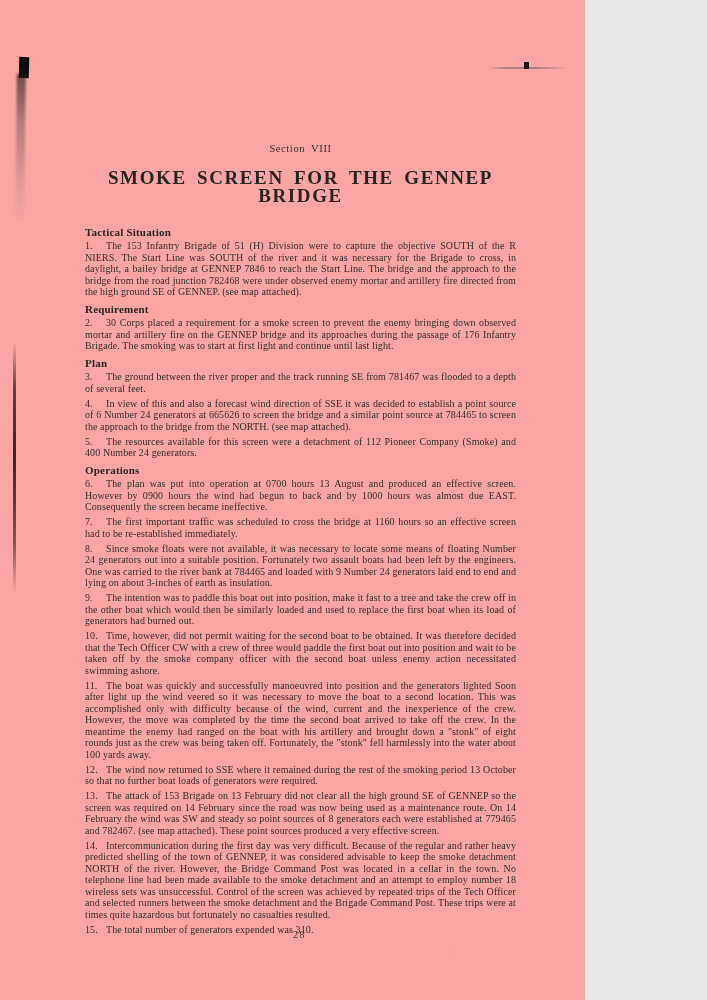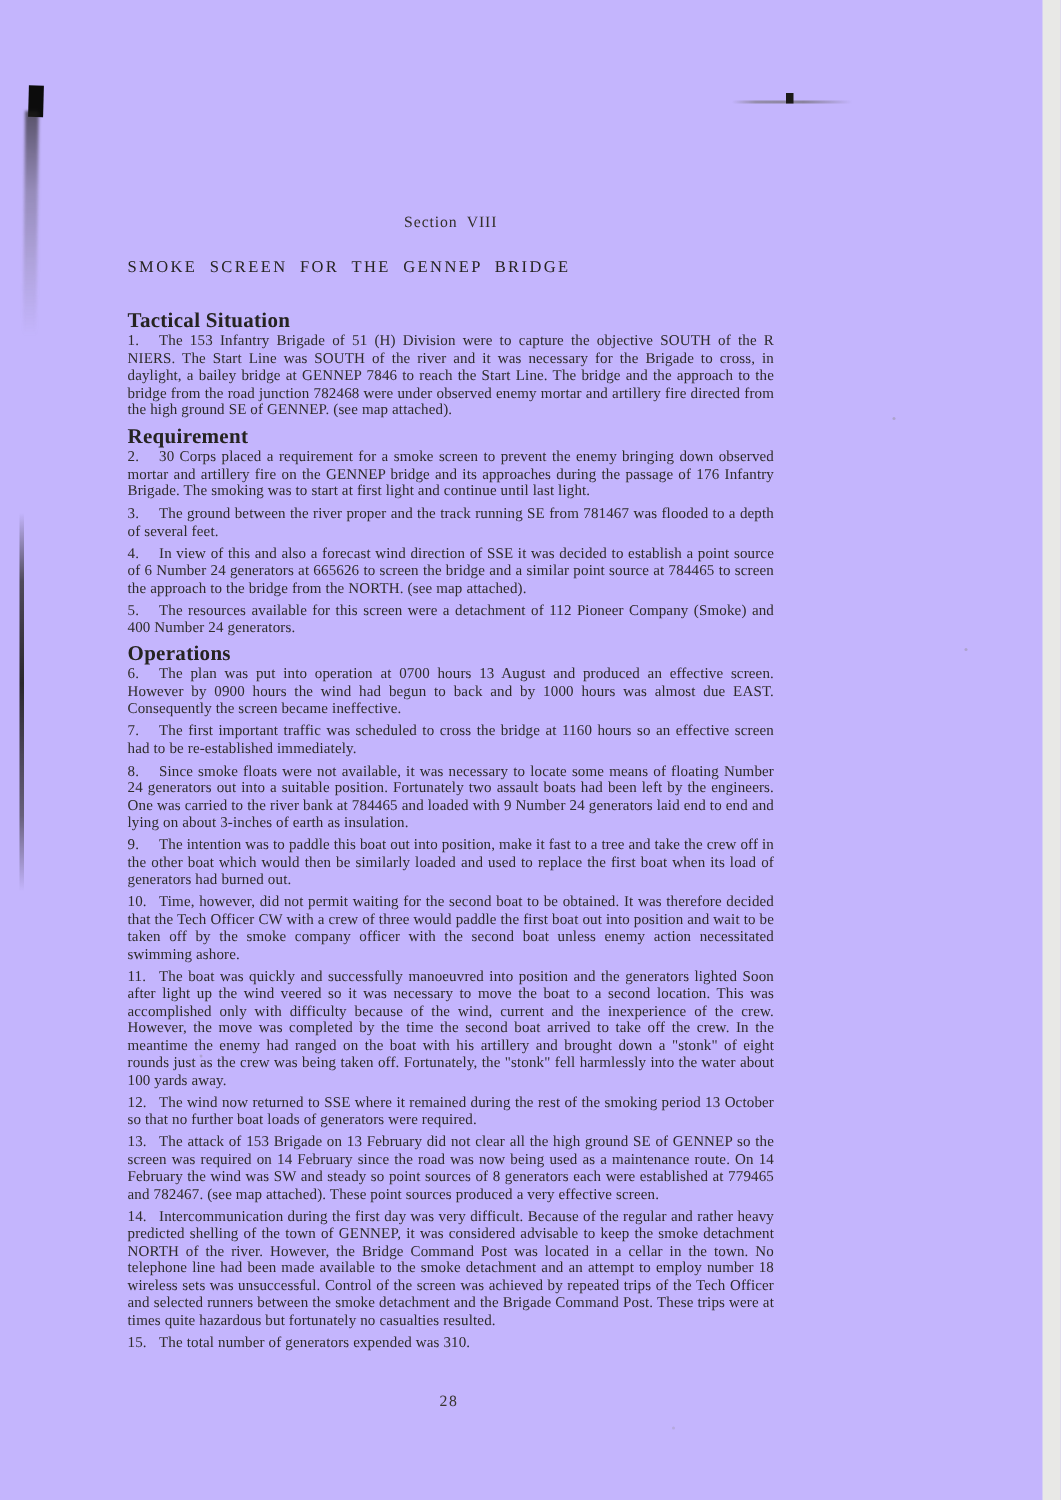--- a/index.html
+++ b/index.html
@@ -1,19 +1,19 @@
 <!DOCTYPE html>
 <html><head>
 <meta charset="utf-8">
 <style>
   html,body{margin:0;padding:0;background:#e8e8e6;}
   .page{
     position:relative;
-    width:695px;height:1000px;
-    background:#c4b5fd;
+    width:585px;height:1000px;
+    background:#fca5a5;
     overflow:hidden;
     font-family:"Liberation Serif","DejaVu Serif",serif;
     color:#2e2c29;
   }
   
   .art-black-tab{
     position:absolute;left:19px;top:57px;width:10px;height:21px;
     background:#0c0c0c;transform:rotate(1.5deg);
   }
   .art-left-streak{
@@ -47,27 +47,27 @@
     position:absolute;left:85px;top:143px;width:431px;
     font-size:10px;line-height:11.5px;
     text-align:justify;
     letter-spacing:.1px;
   }
   .section-label{
     text-align:center;font-size:10.5px;letter-spacing:.6px;word-spacing:3px;
     margin:0 0 14px 0;color:#333029;
   }
   .doc-title{
-    font-size:11px;font-weight:normal;
+    text-align:center;font-size:19px;font-weight:bold;
     letter-spacing:1.6px;word-spacing:4px;
     margin:0 0 22px 0;color:#262421;
     line-height:18px;
   }
   .sec-heading{
-    font-weight:bold;font-size:14px;text-align:left;
+    font-weight:bold;font-size:11px;text-align:left;
     margin:6px 0 2px 0;color:#262421;letter-spacing:.2px;
   }
   .para{margin:0 0 3.5px 0;}
   .pnum{display:inline-block;min-width:21px;}
   .page-number{
     position:absolute;left:293px;top:929px;
     font-size:10.5px;color:#38352f;letter-spacing:1px;
   }
 </style>
 </head>
@@ -86,20 +86,21 @@
   <div class="speck s4"></div>
 
   <div class="content">
     <div class="section-label">Section VIII</div>
     <div class="doc-title">SMOKE SCREEN FOR THE GENNEP BRIDGE</div>
     <div>
         <div class="sec-heading">Tactical Situation</div>
         <p class="para"><span class="pnum">1.</span><span>The 153 Infantry Brigade of 51 (H) Division were to capture the objective SOUTH of the R NIERS.  The Start Line was SOUTH of the river and it was necessary for the Brigade to cross, in daylight, a bailey bridge at GENNEP 7846 to reach the Start Line.  The bridge and the approach to the bridge from the road junction 782468 were under observed enemy mortar and artillery fire directed from the high ground SE of GENNEP.  (see map attached).</span></p>
         <div class="sec-heading">Requirement</div>
         <p class="para"><span class="pnum">2.</span><span>30 Corps placed a requirement for a smoke screen to prevent the enemy bringing down observed mortar and artillery fire on the GENNEP bridge and its approaches during the passage of 176 Infantry Brigade.  The smoking was to start at first light and continue until last light.</span></p>
+        <div class="sec-heading">Plan</div>
         <p class="para"><span class="pnum">3.</span><span>The ground between the river proper and the track running SE from 781467 was flooded to a depth of several feet.</span></p>
         <p class="para"><span class="pnum">4.</span><span>In view of this and also a forecast wind direction of SSE it was decided to establish a point source of 6 Number 24 generators at 665626 to screen the bridge and a similar point source at 784465 to screen the approach to the bridge from the NORTH.  (see map attached).</span></p>
         <p class="para"><span class="pnum">5.</span><span>The resources available for this screen were a detachment of 112 Pioneer Company (Smoke) and 400 Number 24 generators.</span></p>
         <div class="sec-heading">Operations</div>
         <p class="para"><span class="pnum">6.</span><span>The plan was put into operation at 0700 hours 13 August and produced an effective screen. However by 0900 hours the wind had begun to back and by 1000 hours was almost due EAST.  Consequently the screen became ineffective.</span></p>
         <p class="para"><span class="pnum">7.</span><span>The first important traffic was scheduled to cross the bridge at 1160 hours so an effective screen had to be re-established immediately.</span></p>
         <p class="para"><span class="pnum">8.</span><span>Since smoke floats were not available, it was necessary to locate some means of floating Number 24 generators out into a suitable position.  Fortunately two assault boats had been left by the engineers. One was carried to the river bank at 784465 and loaded with 9 Number 24 generators laid end to end and lying on about 3-inches of earth as insulation.</span></p>
         <p class="para"><span class="pnum">9.</span><span>The intention was to paddle this boat out into position, make it fast to a tree and take the crew off in the other boat which would then be similarly loaded and used to replace the first boat when its load of generators had burned out.</span></p>
         <p class="para"><span class="pnum">10.</span><span>Time, however, did not permit waiting for the second boat to be obtained.  It was therefore decided that the Tech Officer CW with a crew of three would paddle the first boat out into position and wait to be taken off by the smoke company officer with the second boat unless enemy action necessitated swimming ashore.</span></p>
         <p class="para"><span class="pnum">11.</span><span>The boat was quickly and successfully manoeuvred into position and the generators lighted Soon after light up the wind veered so it was necessary to move the boat to a second location.  This was accomplished only with difficulty because of the wind, current and the inexperience of the crew. However, the move was completed by the time the second boat arrived to take off the crew.  In the meantime the enemy had ranged on the boat with his artillery and brought down a "stonk" of eight rounds just as the crew was being taken off.  Fortunately, the "stonk" fell harmlessly into the water about 100 yards away.</span></p>

